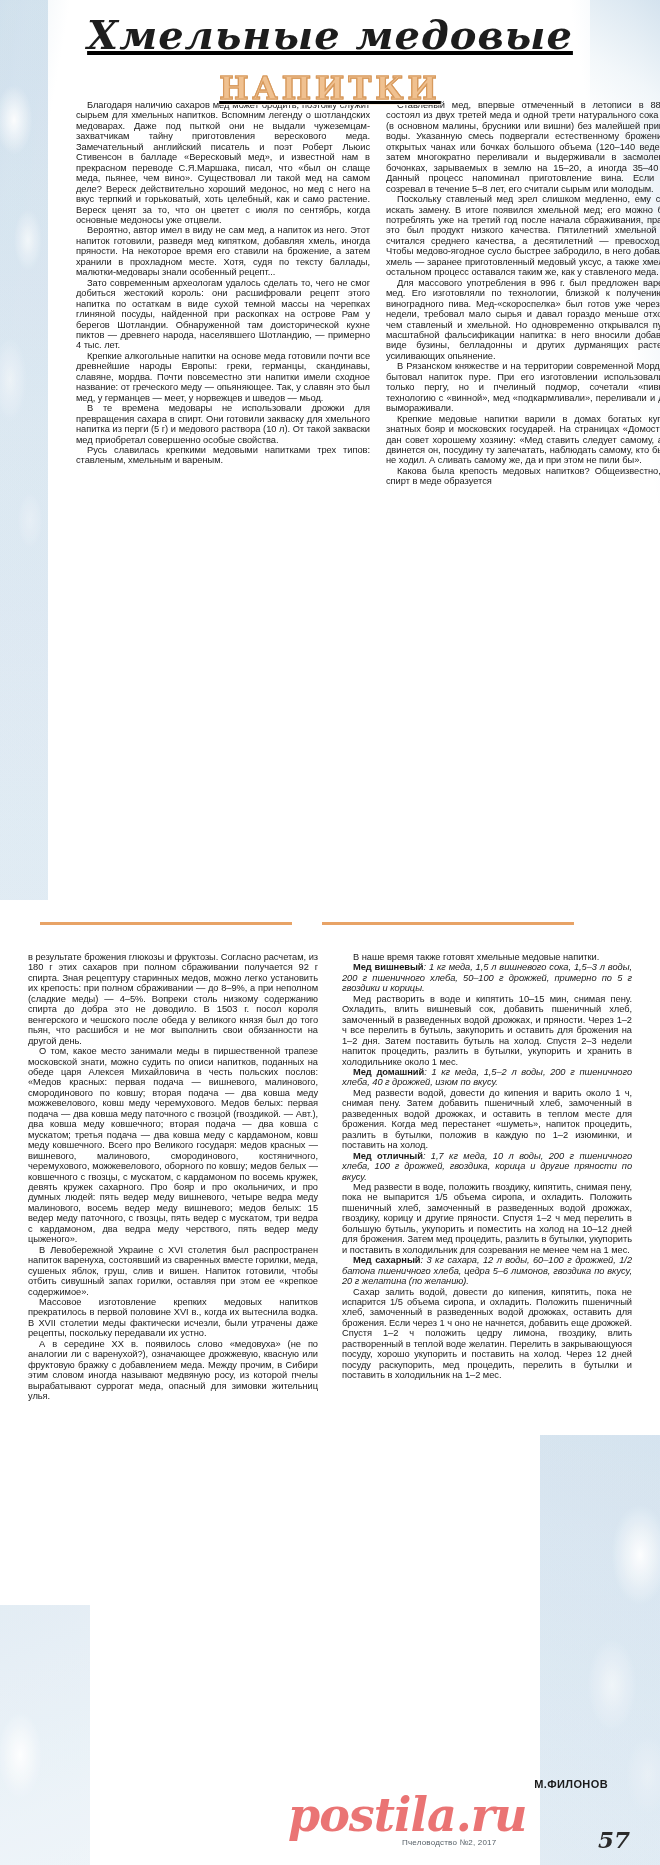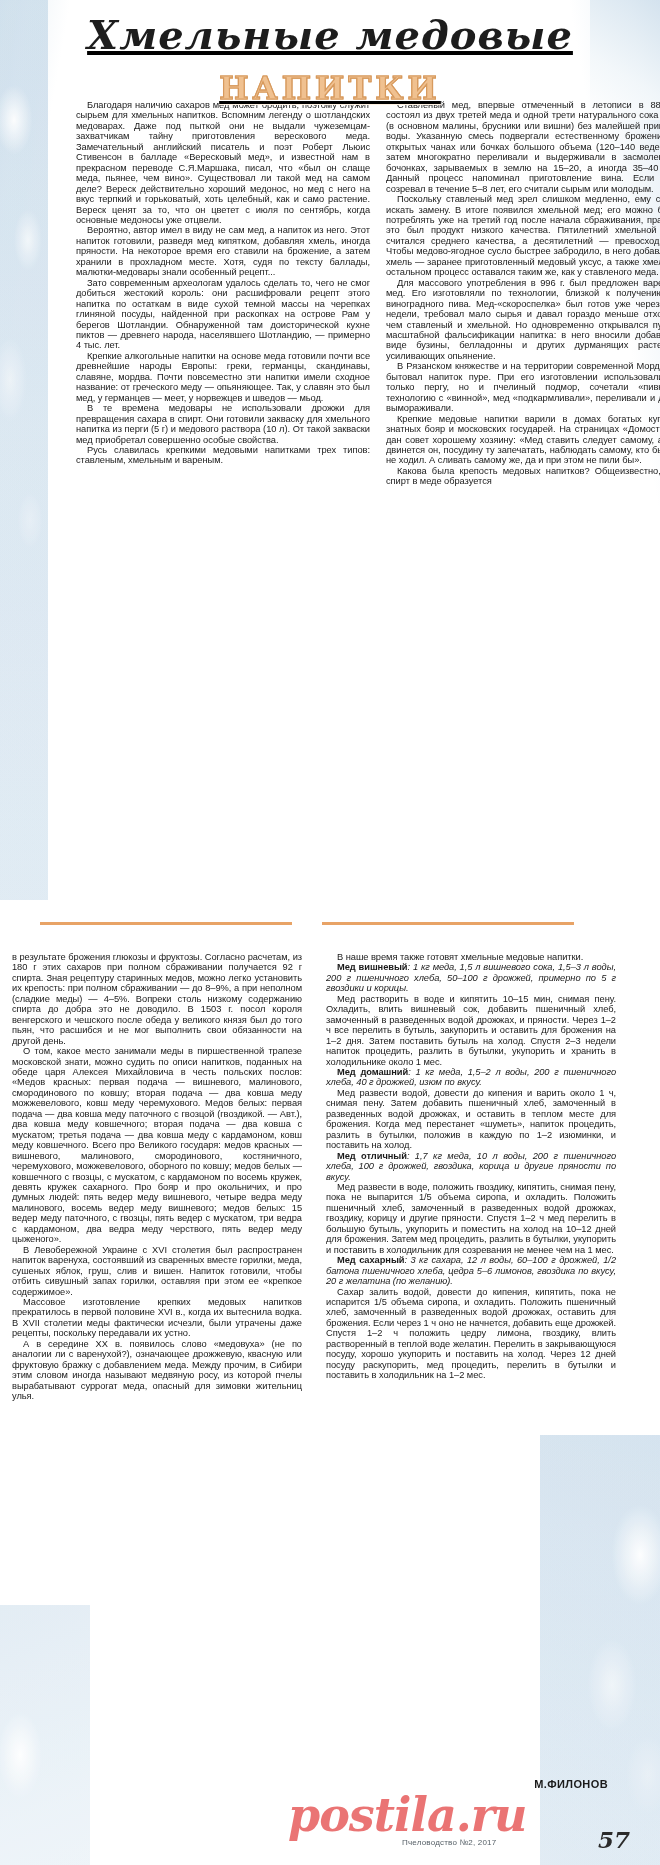--- a/index.html
+++ b/index.html
@@ -96,21 +96,21 @@
   }
 
   
   .section {
     position: absolute;
     z-index: 3;
     display: flex;
     gap: 16px;
   }
   #section-top { left: 28px; top: 100px; width: 604px; margin-left: 48px; }
-  #section-bottom { left: 12px; top: 952px; width: 604px; gap: 24px; }
+  #section-bottom { left: 28px; top: 952px; width: 604px; gap: 24px; }
 
   .col {
     width: 294px;
     color: #1a1a1a;
     font-size: 9.3px;
     line-height: 10.45px;
     text-align: justify;
     font-family: "Liberation Sans", sans-serif;
     letter-spacing: -0.05px;
   }

